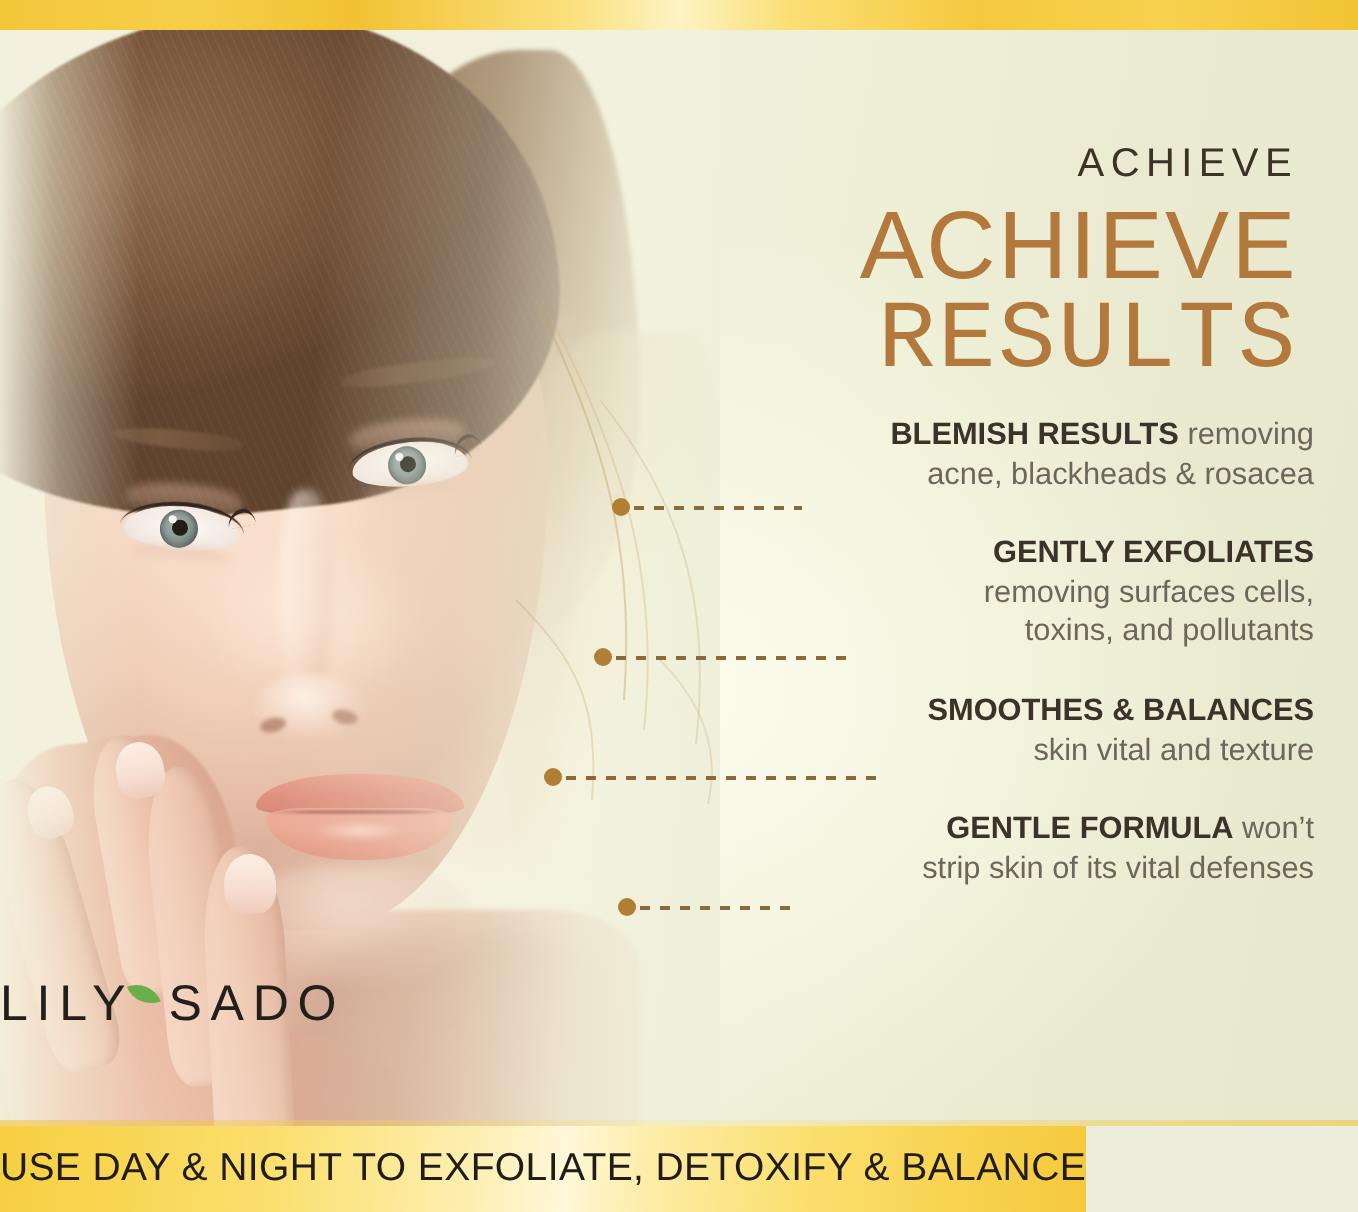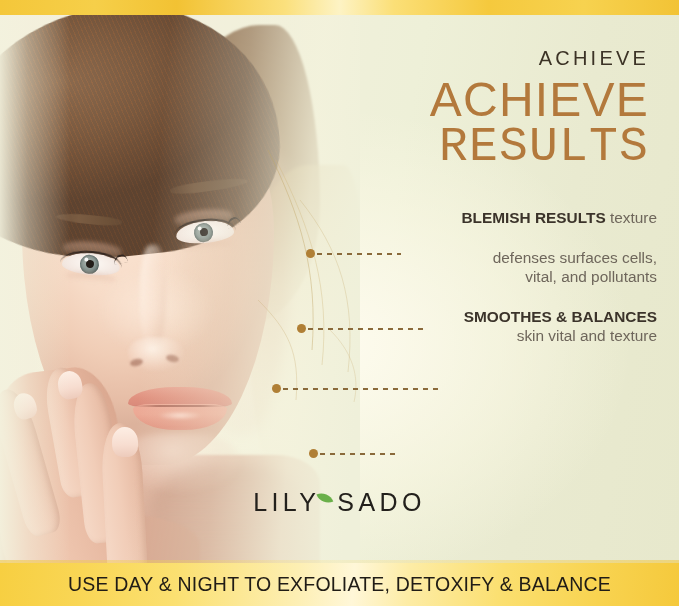--- a/index.html
+++ b/index.html
@@ -248,21 +248,21 @@
   
   .shoulder{
     position:absolute;left:-30px;top:498px;width:230px;height:80px;
     border-radius:60% 40% 0 0;
     background:linear-gradient(100deg,#e7bda8 0%,#dbab95 60%,#cd9a82 100%);
     filter:blur(1px);
   }
 
   
   .headline{
-    position:absolute;right:30px;top:48px;width:370px;
+    position:absolute;right:30px;top:72px;width:370px;
     text-align:right;
   }
   .kicker{
     font-size:20px;letter-spacing:3.2px;color:#3c3326;
     line-height:1;margin:0 0 8px 0;font-weight:400;
   }
   .big1,.big2{
     font-size:48px;line-height:.98;letter-spacing:1.2px;
     color:#b3793c;font-weight:400;margin:0;
   }
@@ -284,36 +284,36 @@
     position:absolute;height:2px;
     background:repeating-linear-gradient(90deg,#8a6a3b 0 5px,rgba(0,0,0,0) 5px 10px);
   }
   .leader-dot{
     position:absolute;width:9px;height:9px;border-radius:50%;
     background:#b07f35;
   }
 
   
   .logo{
-    position:absolute;left:0;right:0;top:488px;text-align:center;
+    position:absolute;left:0;right:0;top:488px;text-align:left;
   }
   .logo-text{
     display:inline-block;font-size:25px;letter-spacing:4.4px;
     color:#23201c;font-weight:400;position:relative;
   }
   .leaf{
     display:inline-block;width:13px;height:13px;margin:0 3px 0 1px;
     background:#6ab04a;
     border-radius:0 100% 0 100%;
     transform:rotate(-22deg) translateY(-7px);
   }
 
   
   .bottom-strip{
-    position:absolute;left:0;bottom:0;width:679px;height:43px;
+    position:absolute;left:0;bottom:0;width:543px;height:43px;
     background:linear-gradient(95deg,#f7cf41 0%,#f9d655 12%,#fbe071 26%,#fdefb4 44%,#fff7d8 52%,#fdeca6 60%,#fbdf6f 74%,#f8d350 88%,#f5c93c 100%);
     display:flex;align-items:center;justify-content:center;
   }
   .bottom-text{
     font-size:19.5px;letter-spacing:.2px;color:#201c16;font-weight:400;
     white-space:nowrap;
   }
   .strip-edge{
     position:absolute;left:0;bottom:43px;width:679px;height:3px;
     background:linear-gradient(90deg,rgba(240,196,60,.55),rgba(250,228,140,.25) 50%,rgba(240,196,60,.55));
@@ -422,36 +422,46 @@
   <div class="leader-dot" style="left:272px;top:384px;"></div>
   <div class="leader" style="left:283px;top:388px;width:160px;"></div>
 
   <div class="leader-dot" style="left:309px;top:449px;"></div>
   <div class="leader" style="left:320px;top:453px;width:80px;"></div>
 
   <div class="benefits">
 
     <div class="benefit">
       <div class="benefit-line">
-        <b>BLEMISH RESULTS</b><span> texture</span>
-      </div>
+        <b>BLEMISH RESULTS</b><span> removing</span>
+      </div>
+      <div class="benefit-line">acne, blackheads &amp; rosacea</div>
     </div>
 
     <div class="benefit" style="margin-top:20px;">
-      <div class="benefit-line">defenses surfaces cells,</div>
-      <div class="benefit-line">vital, and pollutants</div>
+      <div class="benefit-line">
+        <b>GENTLY EXFOLIATES</b><span></span>
+      </div>
+      <div class="benefit-line">removing surfaces cells,</div>
+      <div class="benefit-line">toxins, and pollutants</div>
     </div>
 
     <div class="benefit" style="margin-top:20px;text-align:right;">
       <div class="benefit-line">
         <b>SMOOTHES &amp; BALANCES</b><span></span>
       </div>
       <div class="benefit-line">skin vital and texture</div>
     </div>
 
+    <div class="benefit" style="margin-top:20px;">
+      <div class="benefit-line">
+        <b>GENTLE FORMULA</b><span> won’t</span>
+      </div>
+      <div class="benefit-line">strip skin of its vital defenses</div>
+    </div>
 
   </div>
 
   <div class="logo">
     <span class="logo-text"><span>LILY</span><span class="leaf"></span><span>SADO</span></span>
   </div>
 
   <div class="strip-edge"></div>
   <div class="bottom-strip">
     <div class="bottom-text">USE DAY &amp; NIGHT TO EXFOLIATE, DETOXIFY &amp; BALANCE</div>

